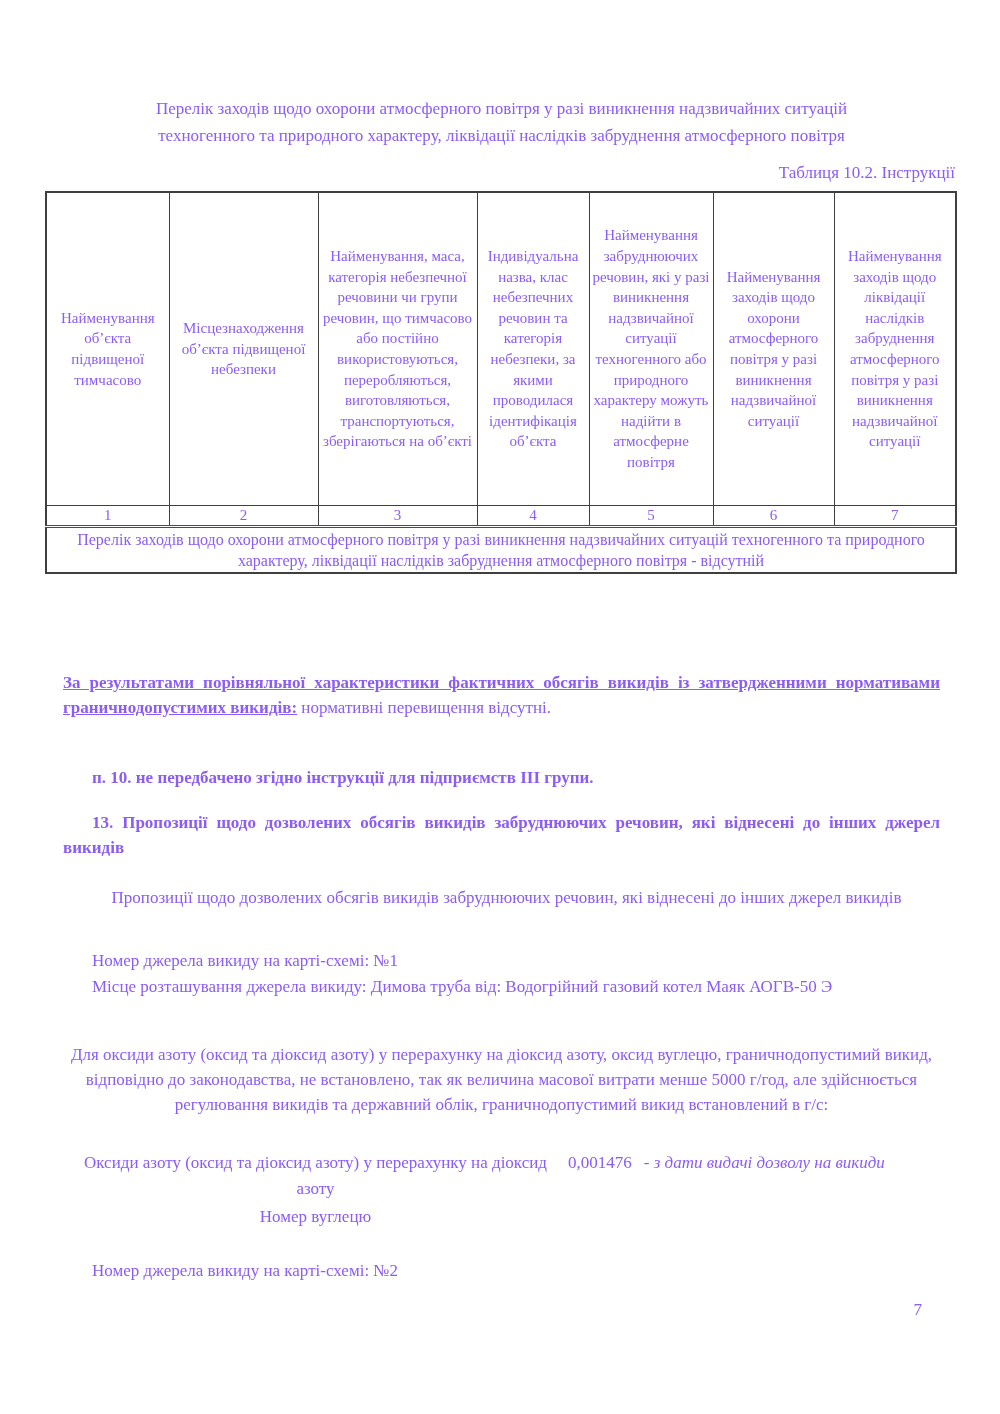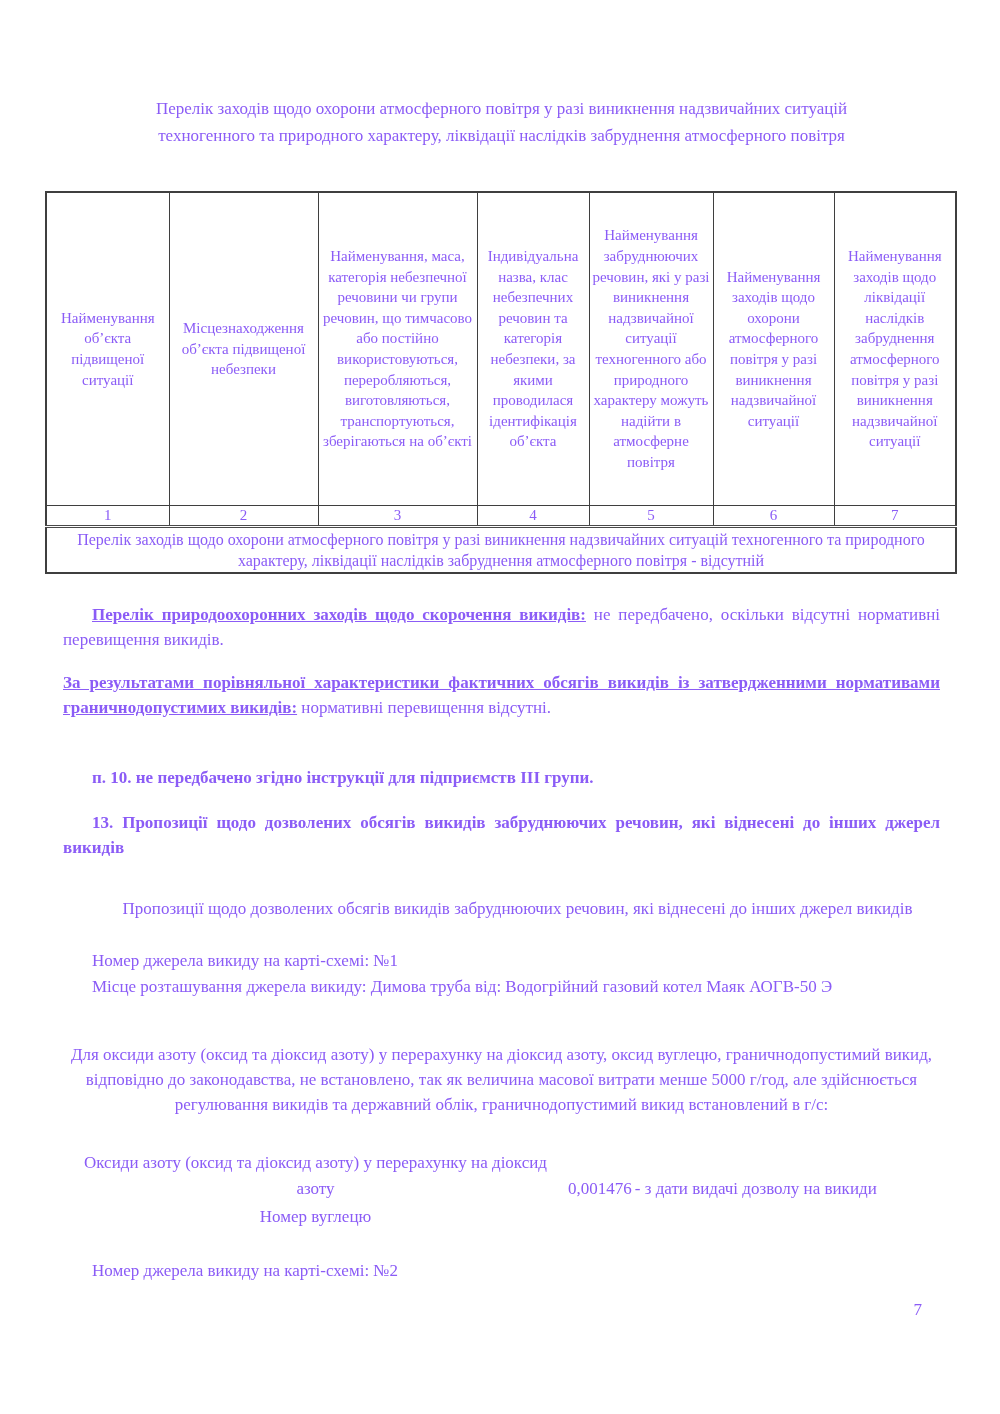--- a/index.html
+++ b/index.html
@@ -22,52 +22,53 @@
 
   .para{position:absolute;left:63px;width:877px;font-size:17px;line-height:25px;}
   .justify{text-align:justify;}
   .center{text-align:center;}
   .indent{text-indent:29px;}
   .block-indent{padding-left:29px;width:848px;}
   .bold{font-weight:bold;}
   .bu{font-weight:bold;text-decoration:underline;}
 
   .em{position:absolute;left:63px;top:1150px;width:877px;font-size:17px;line-height:26px;}
-  .em-row{display:flex;align-items:flex-end;}
+  .em-row{display:flex;align-items:flex-start;}
   .em-row + .em-row{margin-top:2px;}
   .em-left{width:505px;text-align:center;}
   .em-right{flex:1;text-align:left;white-space:nowrap;}
-  .em-note{margin-left:3px;}
+  .em-note{margin-left:12px;font-style:italic;}
 
   .pagenum{position:absolute;top:1300px;left:63px;width:859px;text-align:right;font-size:17px;}
 </style>
 </head>
 <body>
 
 <div class="page">
 
   <div class="title">
     <div>Перелік заходів щодо охорони атмосферного повітря у разі виникнення надзвичайних ситуацій</div>
     <div>техногенного та природного характеру, ліквідації наслідків забруднення атмосферного повітря</div>
   </div>
 
+  <div class="caption">Таблиця 10.2. Інструкції</div>
 
   <table class="doc">
     <colgroup>
       <col style="width:123px">
         <col style="width:149px">
         <col style="width:159px">
       <col style="width:112px">
         <col style="width:124px">
         <col style="width:121px">
       <col style="width:122px">
     </colgroup>
     <tbody>
       <tr class="hdr">
-        <td>Найменування об’єкта підвищеної ситуації</td>
+        <td>Найменування об’єкта підвищеної тимчасово</td>
         <td>Місцезнаходження об’єкта підвищеної небезпеки</td>
         <td>Найменування, маса, категорія небезпечної речовини чи групи речовин, що тимчасово або постійно використовуються, переробляються, виготовляються, транспортуються, зберігаються на об’єкті</td>
         <td>Індивідуальна назва, клас небезпечних речовин та категорія небезпеки, за якими проводилася ідентифікація об’єкта</td>
         <td>Найменування забруднюючих речовин, які у разі виникнення надзвичайної ситуації техногенного або природного характеру можуть надійти  в атмосферне повітря</td>
         <td>Найменування заходів щодо охорони атмосферного повітря у разі виникнення надзвичайної ситуації</td>
         <td>Найменування заходів щодо ліквідації наслідків забруднення атмосферного повітря у разі виникнення надзвичайної ситуації</td>
       </tr>
       <tr class="nums">
         <td>1</td>
         <td>2</td>
@@ -76,33 +77,30 @@
         <td>5</td>
         <td>6</td>
         <td>7</td>
       </tr>
       <tr class="merged">
         <td colspan="7">Перелік заходів щодо охорони атмосферного повітря у разі виникнення надзвичайних ситуацій техногенного та природного характеру, ліквідації наслідків забруднення атмосферного повітря - відсутній</td>
       </tr>
     </tbody>
   </table>
 
-  <p class="para justify indent" style="top:602px;margin:0;">
-    <span class="bu">Перелік природоохоронних заходів щодо скорочення викидів:</span><span> не передбачено, оскільки відсутні нормативні перевищення викидів.</span>
-  </p>
 
   <p class="para justify" style="top:670px;margin:0;">
     <span class="bu">За результатами порівняльної характеристики фактичних обсягів викидів із затвердженними нормативами граничнодопустимих викидів:</span><span> нормативні перевищення відсутні.</span>
   </p>
 
   <p class="para bold indent" style="top:765px;margin:0;">п. 10. не передбачено згідно інструкції для підприємств ІІІ групи.</p>
 
   <p class="para bold justify indent" style="top:810px;margin:0;">13. Пропозиції щодо дозволених обсягів викидів забруднюючих речовин, які віднесені до інших джерел викидів</p>
 
-  <p class="para center" style="top:880px;margin:16px;">Пропозиції щодо дозволених обсягів викидів забруднюючих речовин, які віднесені до інших джерел викидів</p>
+  <p class="para center" style="top:880px;margin:5px;">Пропозиції щодо дозволених обсягів викидів забруднюючих речовин, які віднесені до інших джерел викидів</p>
 
   <p class="para block-indent" style="top:948px;margin:0;">Номер джерела викиду на карті-схемі: №1</p>
 
   <p class="para block-indent" style="top:974px;margin:0;">Місце розташування джерела викиду: Димова труба від: Водогрійний газовий котел Маяк АОГВ-50 Э</p>
 
   <p class="para center" style="top:1042px;margin:0;">Для оксиди азоту (оксид та діоксид азоту) у перерахунку на діоксид азоту, оксид вуглецю, граничнодопустимий викид, відповідно до законодавства, не встановлено, так як величина масової витрати менше 5000 г/год, але здійснюється регулювання викидів та державний облік, граничнодопустимий викид встановлений в г/с:</p>
 
   <div class="em">
     <div class="em-row">
       <div class="em-left">Оксиди азоту (оксид та діоксид азоту) у перерахунку на діоксид азоту</div>

